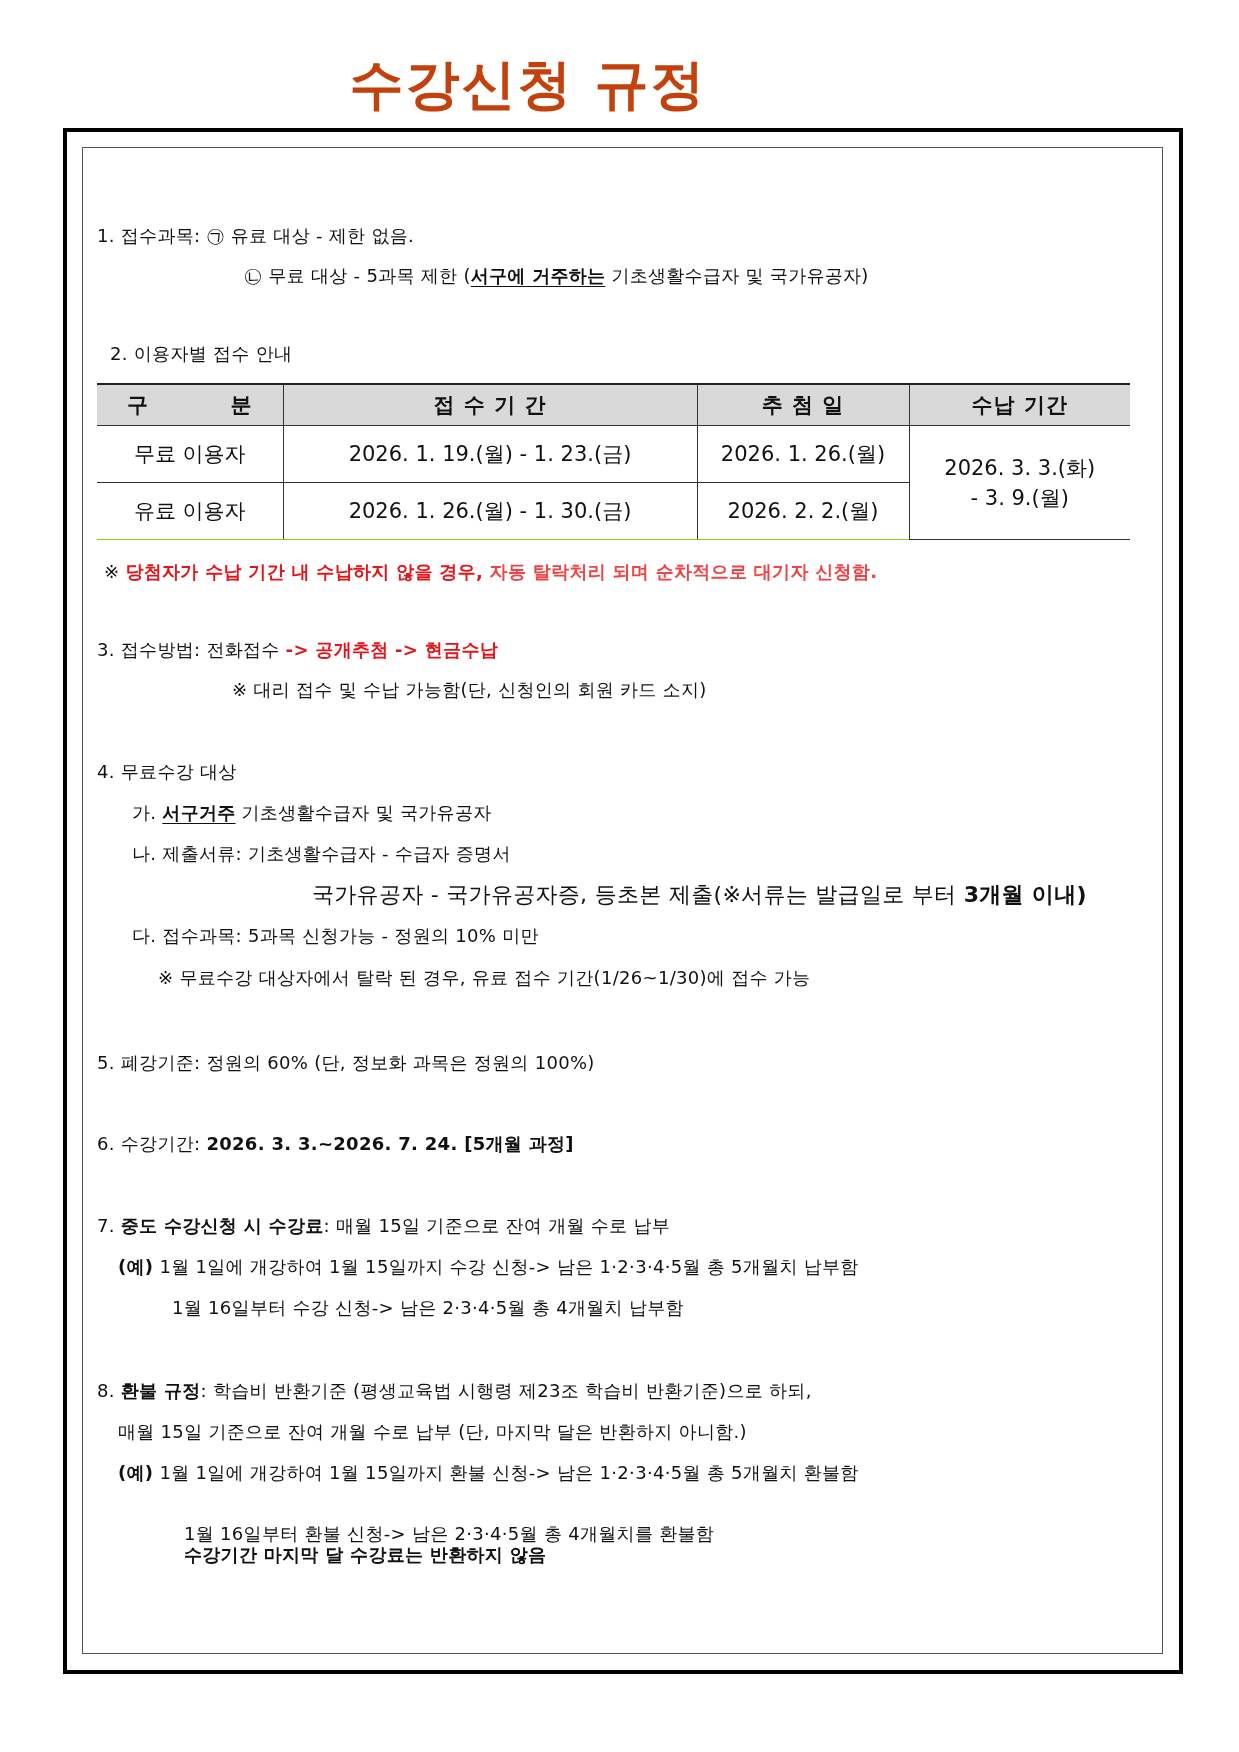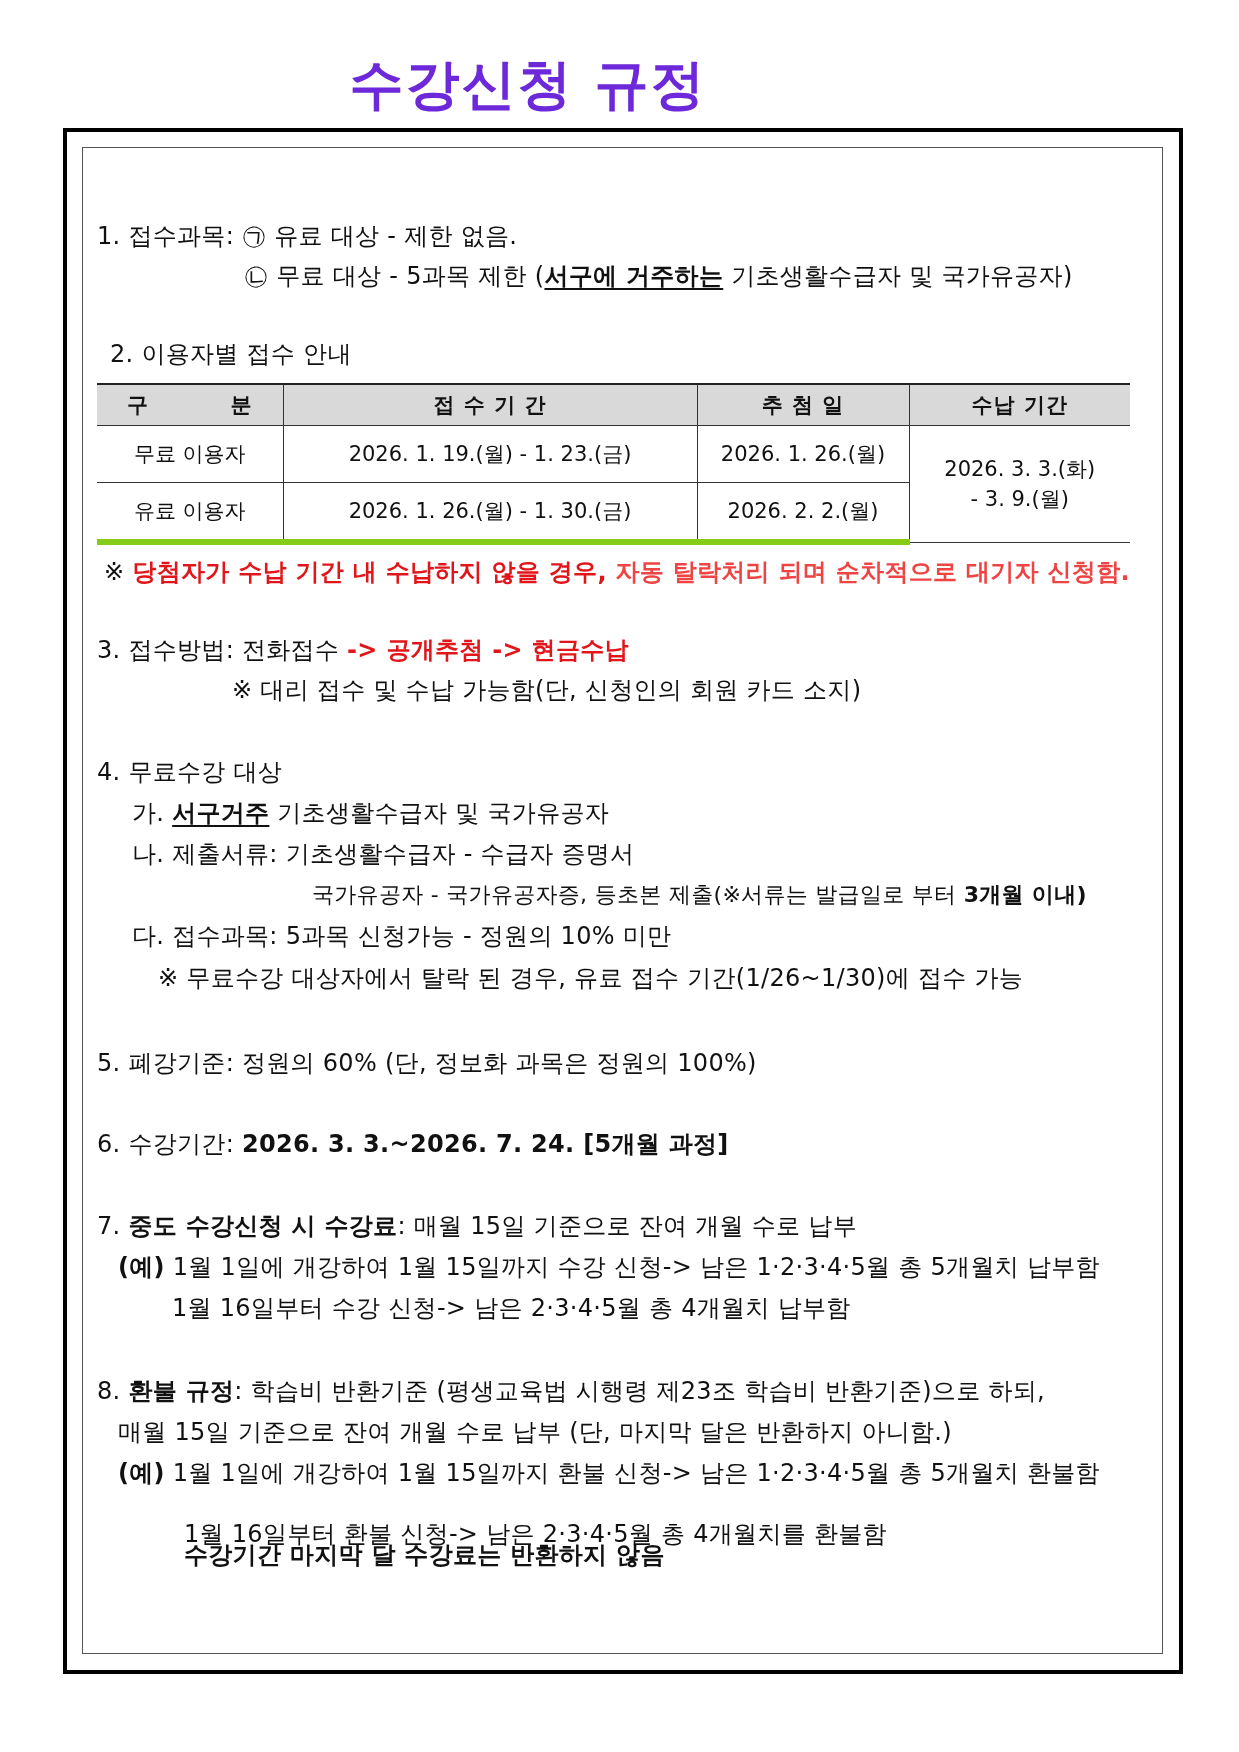--- a/index.html
+++ b/index.html
@@ -4,32 +4,32 @@
   <style>
     html, body { margin: 0; padding: 0; background: #ffffff; }
     body {
       width: 1239px; height: 1752px; position: relative; overflow: hidden;
       font-family: "DejaVu Sans", "Liberation Sans", sans-serif;
       color: #111111;
     }
     .title {
       position: absolute; left: 0; top: 50px; width: 1056px; text-align: center;
       font-size: 54px; font-weight: bold; letter-spacing: 2px; line-height: 70px;
-      color: #6d28d9;
+      color: #c2410c;
     }
     .outer-frame {
       position: absolute; left: 63px; top: 128px; width: 1112px; height: 1538px;
       border: 4px solid #000; box-sizing: content-box;
     }
     .inner-frame {
       position: absolute; left: 82px; top: 147px; width: 1079px; height: 1505px;
       border: 1.5px solid #555;
     }
     .line {
-      position: absolute; font-size: 24px; line-height: 32px; white-space: nowrap;
+      position: absolute; font-size: 18px; line-height: 32px; white-space: nowrap;
       letter-spacing: 0.3px;
     }
     .b { font-weight: bold; }
     .u { text-decoration: underline; text-underline-offset: 4px; font-weight: bold; }
     .red { color: #e0161b; font-weight: bold; }
     .bk { color: #ef4444; }
 
     table.schedule {
       position: absolute; left: 97px; top: 383px; width: 1033px;
       border-collapse: collapse; font-size: 21px;
@@ -37,21 +37,21 @@
     table.schedule th, table.schedule td {
       border: 1.5px solid #333; text-align: center; padding: 0;
     }
     table.schedule th {
       background: #d9d9d9; font-weight: bold; height: 40px; letter-spacing: 1px;
     }
     table.schedule td { height: 56px; }
     table.schedule tr > :first-child { border-left: none; }
     table.schedule tr > :last-child { border-right: none; }
     table.schedule thead th { border-top: 2px solid #222; }
-    table.schedule tbody tr:last-child td { border-bottom: 6px solid #84cc16; }
+    table.schedule tbody tr:last-child td { border-bottom: 1px solid #84cc16; }
     .th-split { display: flex; justify-content: space-between; padding: 0 30px; }
     .pay-cell { line-height: 30px; }
   </style>
 </head>
 <body>
 
 <div class="title">수강신청 규정</div>
 
 <div class="outer-frame"></div>
 <div class="inner-frame"></div>

